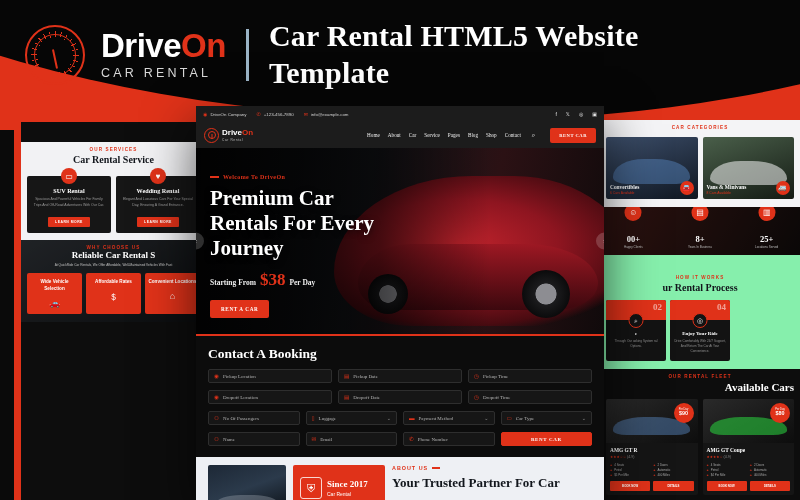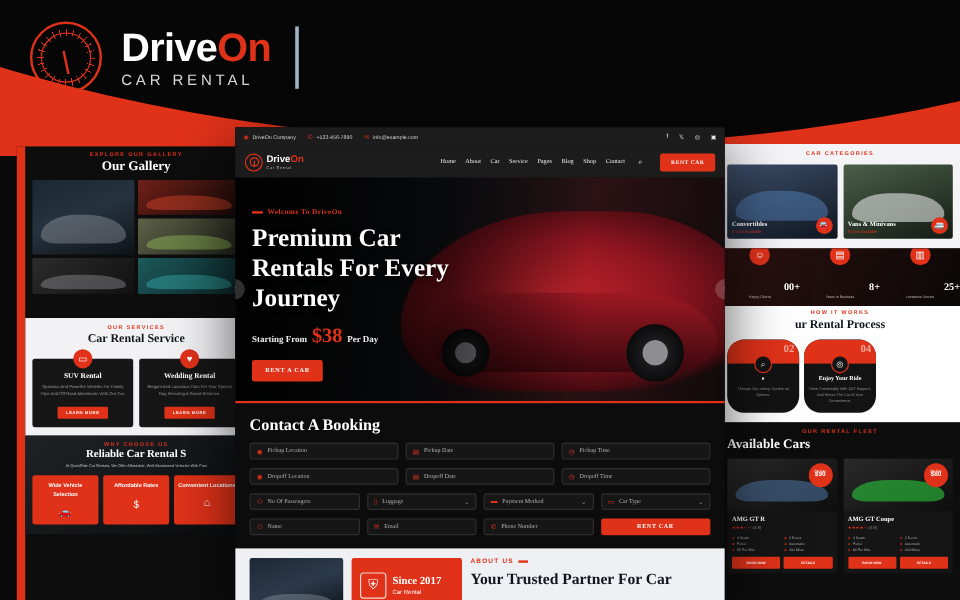--- a/index.html
+++ b/index.html
@@ -90,26 +90,26 @@
   .cat-ic{position:absolute;right:4px;bottom:4px;width:14px;height:14px;border-radius:50%;
           background:#e03219;display:flex;align-items:center;justify-content:center;font-size:7px;color:#fff;}
 
   .stat-sec{position:relative;height:48px;background:linear-gradient(120deg,#5a2420,#15100f);overflow:hidden;}
   .stat-sec:before{content:"";position:absolute;inset:0;background:rgba(0,0,0,.5);}
   .stat-row{position:relative;display:flex;height:100%;align-items:flex-end;padding-bottom:6px;}
   .stat{flex:1;text-align:center;color:#fff;position:relative;}
   .stat .ic{position:absolute;left:50%;top:-30px;transform:translateX(-50%);
             width:17px;height:17px;border-radius:50%;background:#e03219;
             display:flex;align-items:center;justify-content:center;font-size:8px;}
-  .stat .v{font-size:8.5px;font-weight:700;font-family:"Liberation Serif",serif;text-align:right;}
+  .stat .v{font-size:8.5px;font-weight:700;font-family:"Liberation Serif",serif;}
   .stat .l{font-size:3px;color:#bdbdbd;margin-top:1px;}
 
-  .proc-sec{background:#ffffff;padding:3px 6px 8px;}
+  .proc-sec{background:#86efac;padding:20px 6px 8px;}
   .proc-grid{display:grid;grid-template-columns:1fr 1fr 1fr;gap:4px;margin-top:7px;}
-  .proc-card{background:#131313;border-radius:14px;overflow:hidden;}
+  .proc-card{background:#131313;border-radius:2px;overflow:hidden;}
   .proc-top{background:#e03219;height:20px;position:relative;}
   .proc-num{position:absolute;right:4px;top:2px;font-size:9px;font-weight:700;
             color:rgba(255,255,255,.55);font-family:"Liberation Serif",serif;}
   .proc-ic{position:absolute;left:50%;bottom:-8px;transform:translateX(-50%);
            width:15px;height:15px;border-radius:50%;background:#131313;border:1px solid #e03219;
            display:flex;align-items:center;justify-content:center;font-size:7px;color:#fff;}
   .proc-body{padding:11px 4px 7px;text-align:center;}
   .proc-t{color:#fff;font-size:5px;font-weight:700;font-family:"Liberation Serif",serif;}
   .proc-d{color:#909090;font-size:3.1px;line-height:1.6;margin-top:3px;}
 
@@ -230,45 +230,25 @@
     <div class="logo-mark">
       <div class="logo-ticks"></div>
     </div>
     <div class="brand-txt">
       <div class="brand-main">
         <span>Drive</span><span class="on">On</span>
       </div>
       <div class="brand-sub">CAR RENTAL</div>
     </div>
     <div class="divider-bar"></div>
+    <div class="title-txt">Car Rental HTML5 Website Template</div>
   </div>
 
   <div class="panel left-col">
 
-    <div class="gallery-wrap">
-      <div class="sec-label">EXPLORE OUR GALLERY</div>
-      <div class="sec-title" style="color:#fff;font-size:11px;margin-top:2px;">Our Gallery</div>
-      <div class="gal-grid">
-        <div class="ph city" style="height:62px;grid-row:span 2;">
-            <div class="car-silhouette"></div>
-          </div>
-        <div class="ph red" style="height:29px;">
-            <div class="car-silhouette r"></div>
-          </div>
-        <div class="ph grn" style="height:30px;">
-            <div class="car-silhouette g"></div>
-          </div>
-        <div class="ph dark" style="height:30px;">
-            <div class="car-silhouette"></div>
-          </div>
-        <div class="ph teal" style="height:30px;">
-            <div class="car-silhouette t"></div>
-          </div>
-      </div>
-    </div>
 
     <div class="svc-sec">
       <div class="sec-label">OUR SERVICES</div>
       <div class="sec-title" style="color:#12161c;font-size:10px;margin-top:2px;">Car Rental Service</div>
       <div class="svc-grid">
         <div class="svc-card">
           <div class="svc-ic">▭</div>
           <div class="svc-name">SUV Rental</div>
           <div class="svc-desc">Spacious And Powerful Vehicles For Family Trips And Off-Road Adventures With Our Car.</div>
           <div class="mini-btn">LEARN MORE</div>
@@ -371,21 +351,21 @@
           <div class="proc-body">
             <div class="proc-t">Enjoy Your Ride</div>
             <div class="proc-d">Drive Comfortably With 24/7 Support, And Return The Car At Your Convenience.</div>
           </div>
         </div>
       </div>
     </div>
 
     <div class="fleet-sec">
       <div class="sec-label">OUR RENTAL FLEET</div>
-      <div class="sec-title" style="color:#fff;font-size:11px;margin-top:2px;text-align:left;">Available Cars</div>
+      <div class="sec-title" style="color:#fff;font-size:11px;margin-top:2px;text-align:right;">Available Cars</div>
       <div class="fleet-grid">
         <div class="fleet-card">
           <div class="fleet-img">
             <div class="car-silhouette b" style="bottom:18%;"></div>
             <div class="price-bub">
               <span class="pl">Per Day</span>
               <span class="pv">$90</span>
             </div>
           </div>
           <div class="fleet-body">

